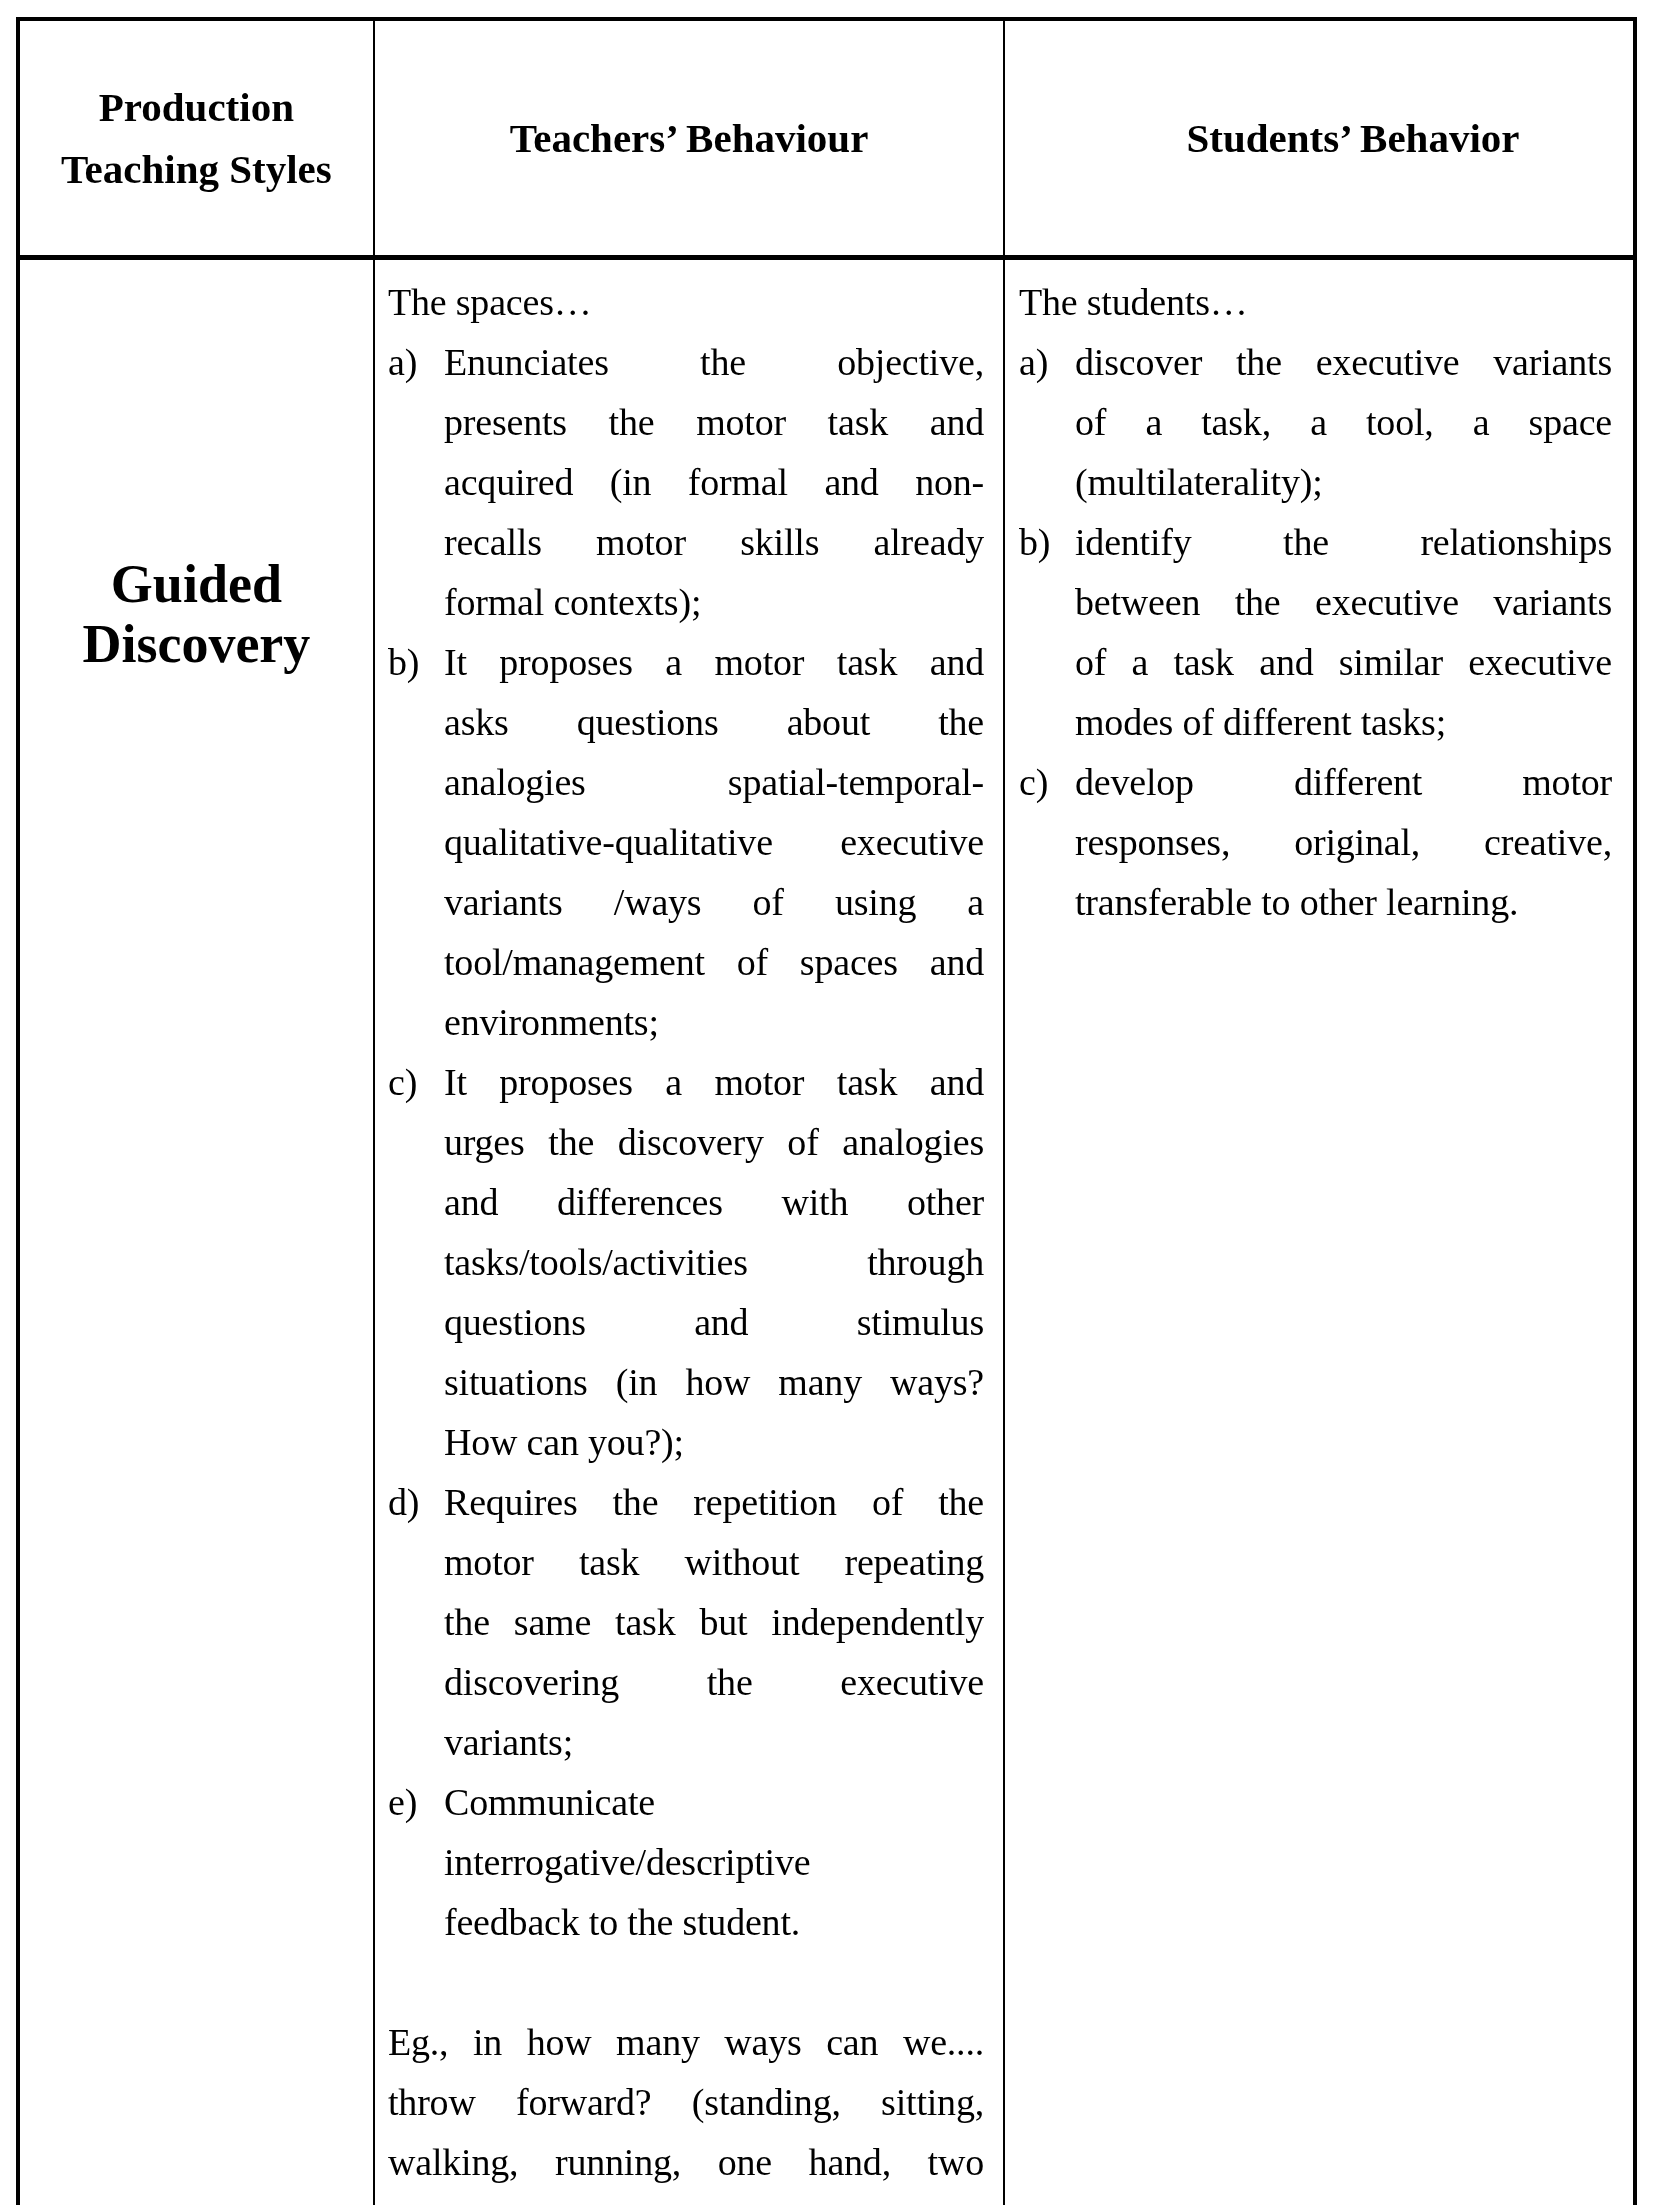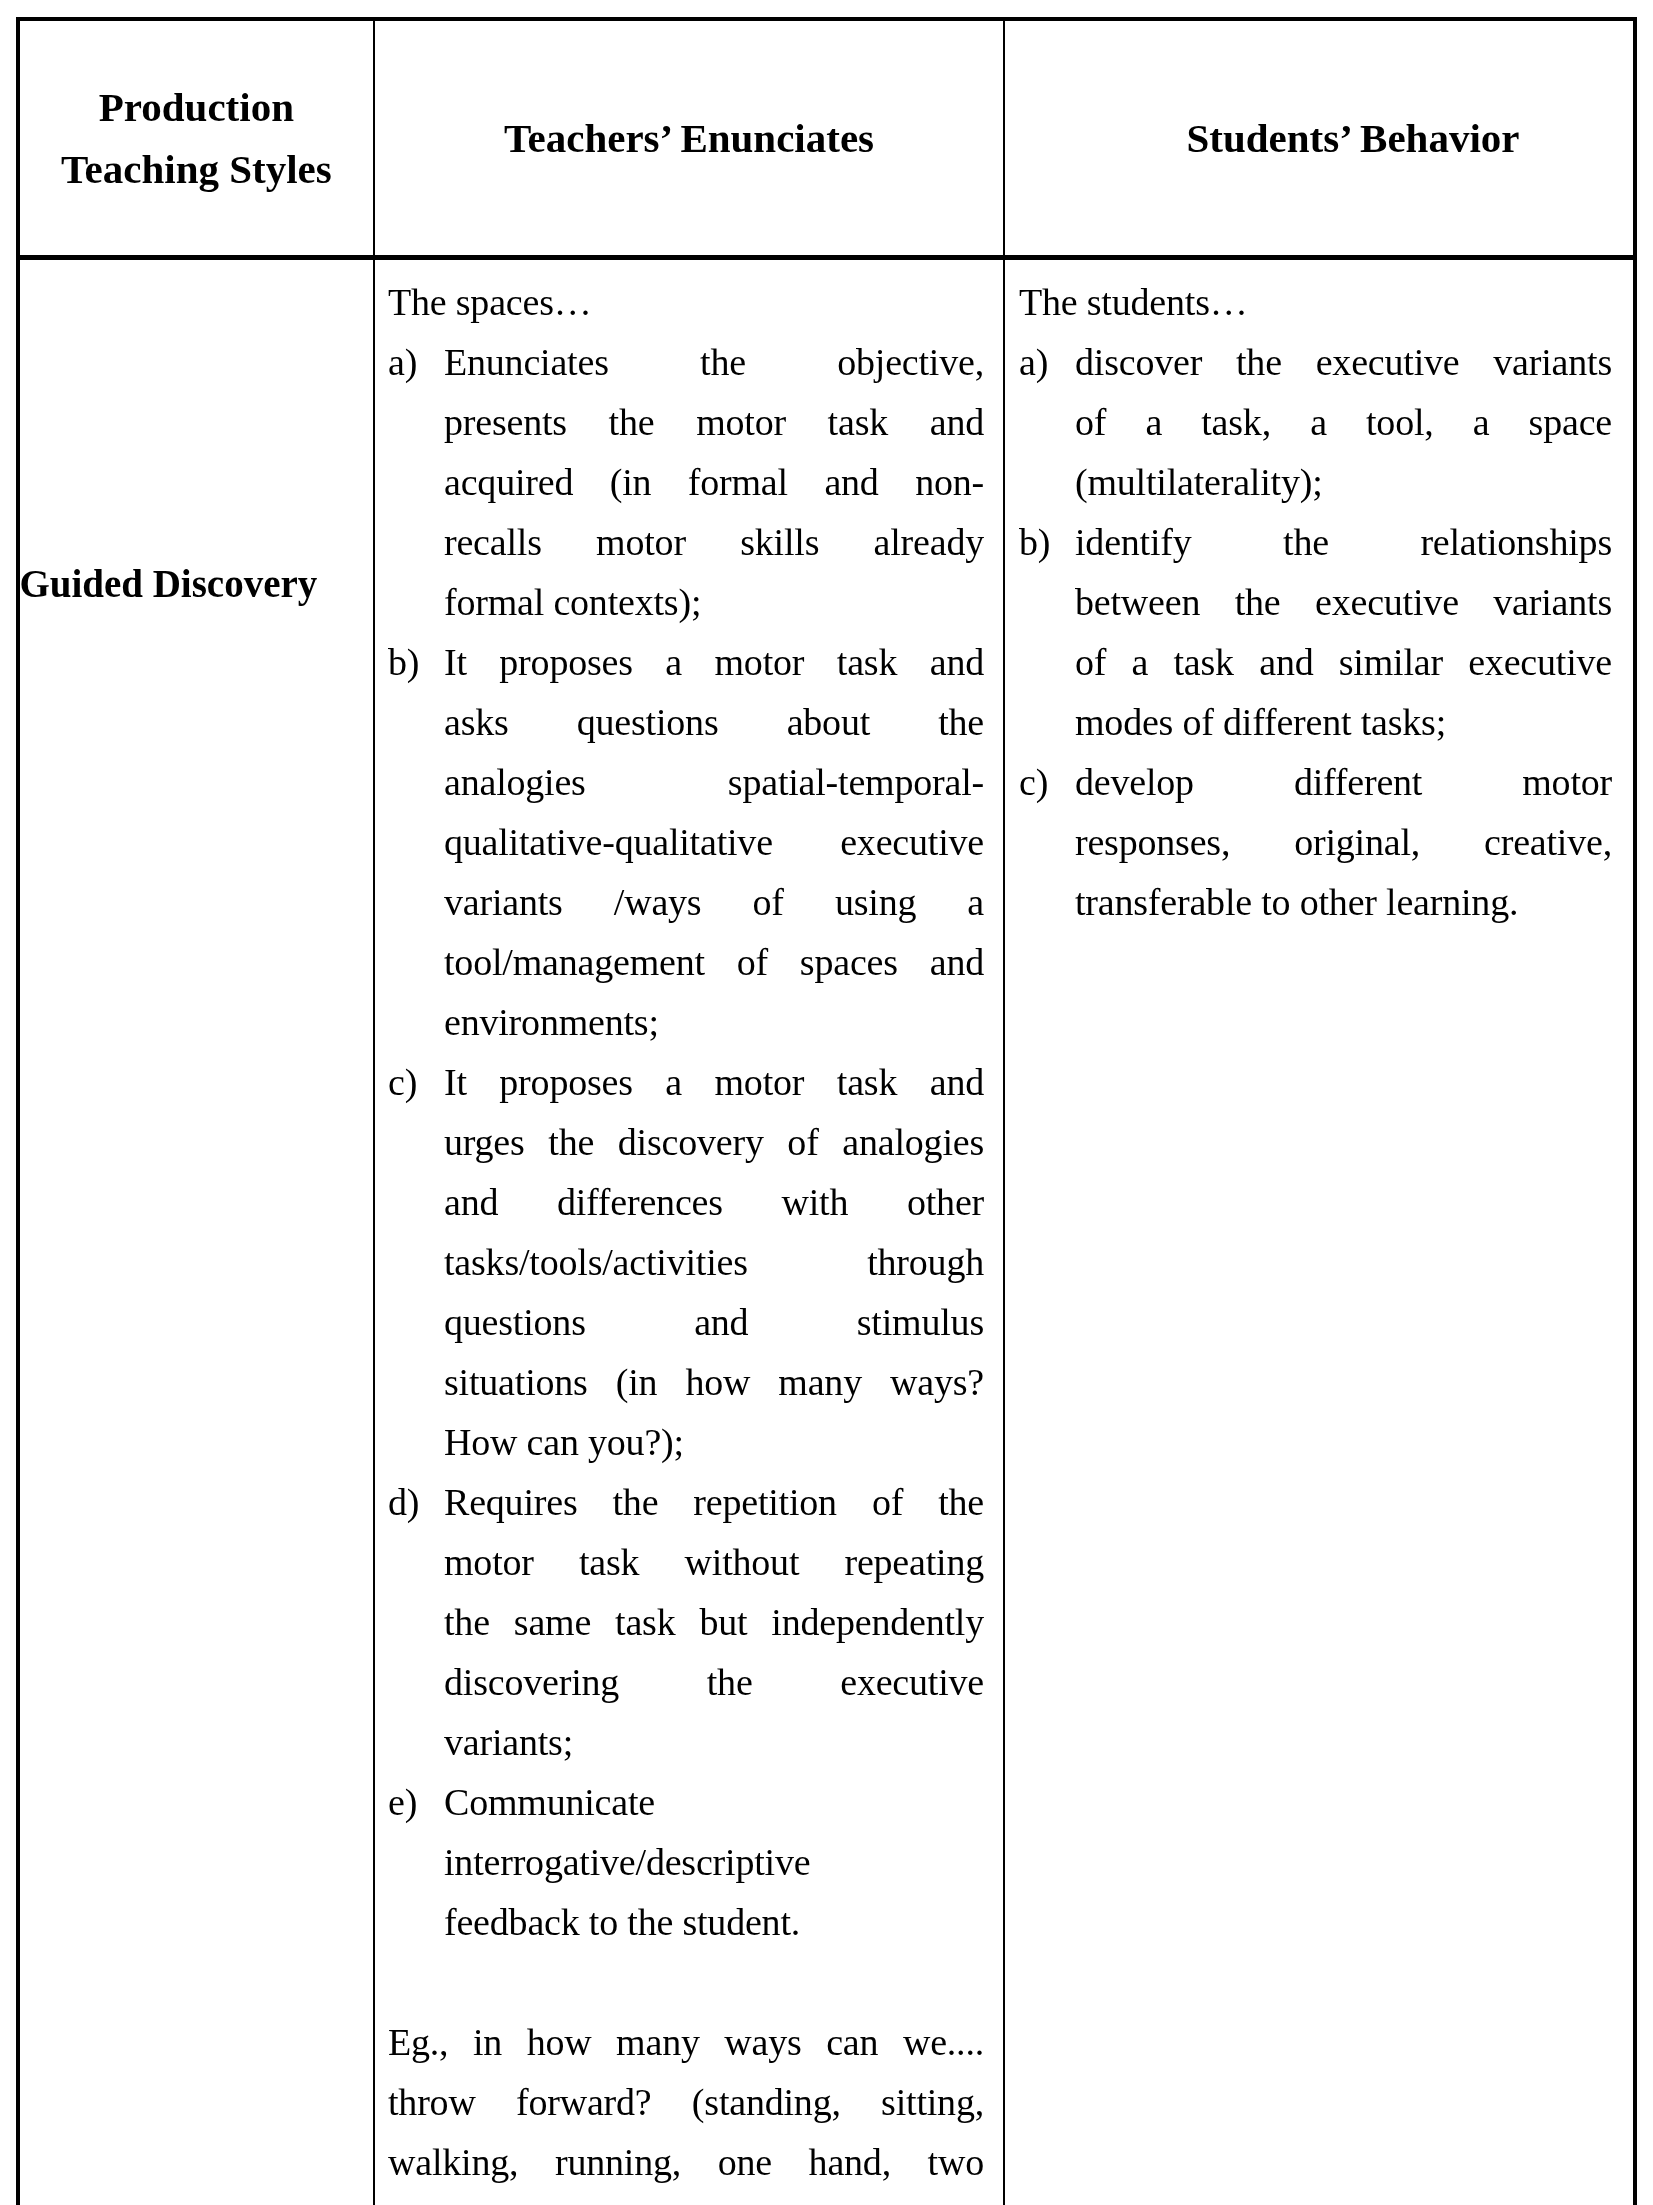--- a/index.html
+++ b/index.html
@@ -7,22 +7,22 @@
         font-family:"Liberation Serif","DejaVu Serif",serif;color:#000;}
   .bline{position:absolute;background:#000;}
   
   .hcell{position:absolute;top:21px;height:234px;display:flex;flex-direction:column;
          align-items:center;justify-content:center;text-align:center;
          font-weight:bold;font-size:41px;line-height:62px;}
   .hc1{left:19.4px;width:354px;}
   .hc2{left:375px;width:628px;}
   .hc3{left:1039px;width:628px;}
   
-  .stylename{position:absolute;left:19.4px;width:354px;top:554px;
-             font-weight:bold;font-size:39px;line-height:60px;}
+  .stylename{position:absolute;left:19.4px;width:354px;top:554px;text-align:center;
+             font-weight:bold;font-size:54px;line-height:60px;}
   
   .textcol{position:absolute;top:272px;font-size:38px;line-height:60px;
            letter-spacing:-0.2px;}
   .tc-teachers{left:388px;width:596px;}
   .tc-students{left:1019px;width:593px;}
   .line{height:60px;overflow:hidden;text-align:left;}
   .line.just{text-align:justify;text-align-last:justify;}
   .line.just::after{content:"";display:inline-block;width:100%;height:0;}
   .item{position:relative;padding-left:56px;}
   .marker{position:absolute;left:0;top:0;line-height:60px;}
@@ -39,21 +39,21 @@
   <div class="bline" style="left:1633px;top:17px;width:3.5px;height:2463px;"></div>
   <div class="bline" style="left:16px;top:255px;width:1621px;height:5.3px;"></div>
   <div class="bline" style="left:373px;top:17px;width:2.2px;height:2458px;"></div>
   <div class="bline" style="left:1003px;top:17px;width:2.2px;height:2458px;"></div>
 
   <div class="hcell hc1">
     <div>Production</div>
     <div>Teaching Styles</div>
   </div>
   <div class="hcell hc2">
-    <div>Teachers’ Enunciates</div>
+    <div>Teachers’ Behaviour</div>
   </div>
   <div class="hcell hc3">
     <div>Students’ Behavior</div>
   </div>
 
   <div class="stylename">Guided Discovery</div>
 
   <div id="teachers-cell" class="textcol tc-teachers">
       <div class="line">The spaces…</div>
       <div class="item">

